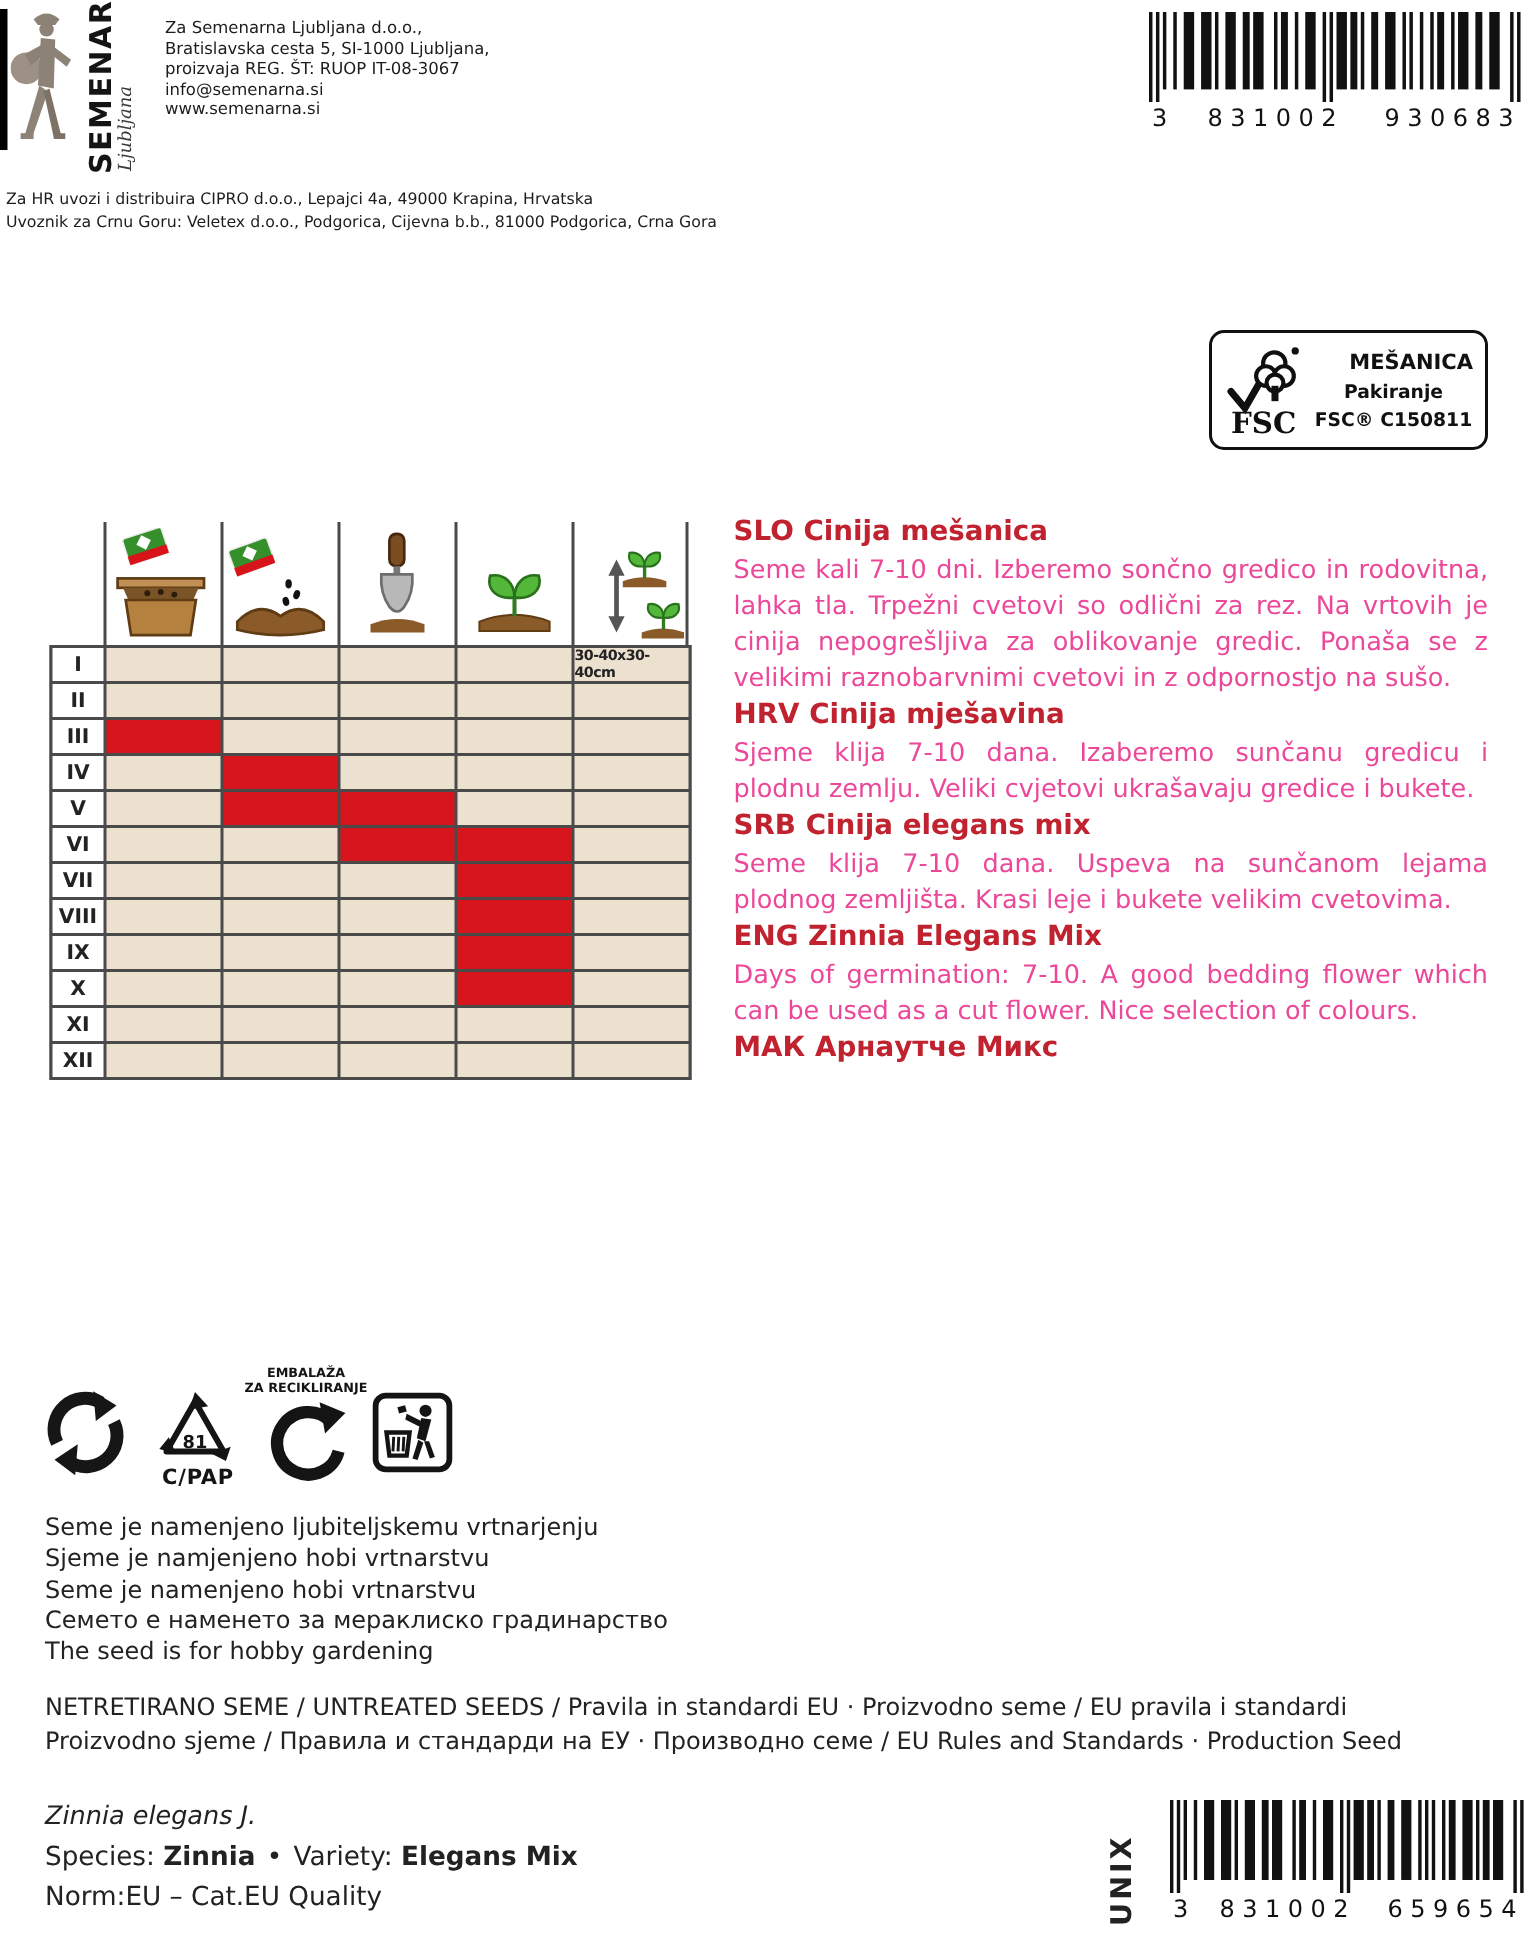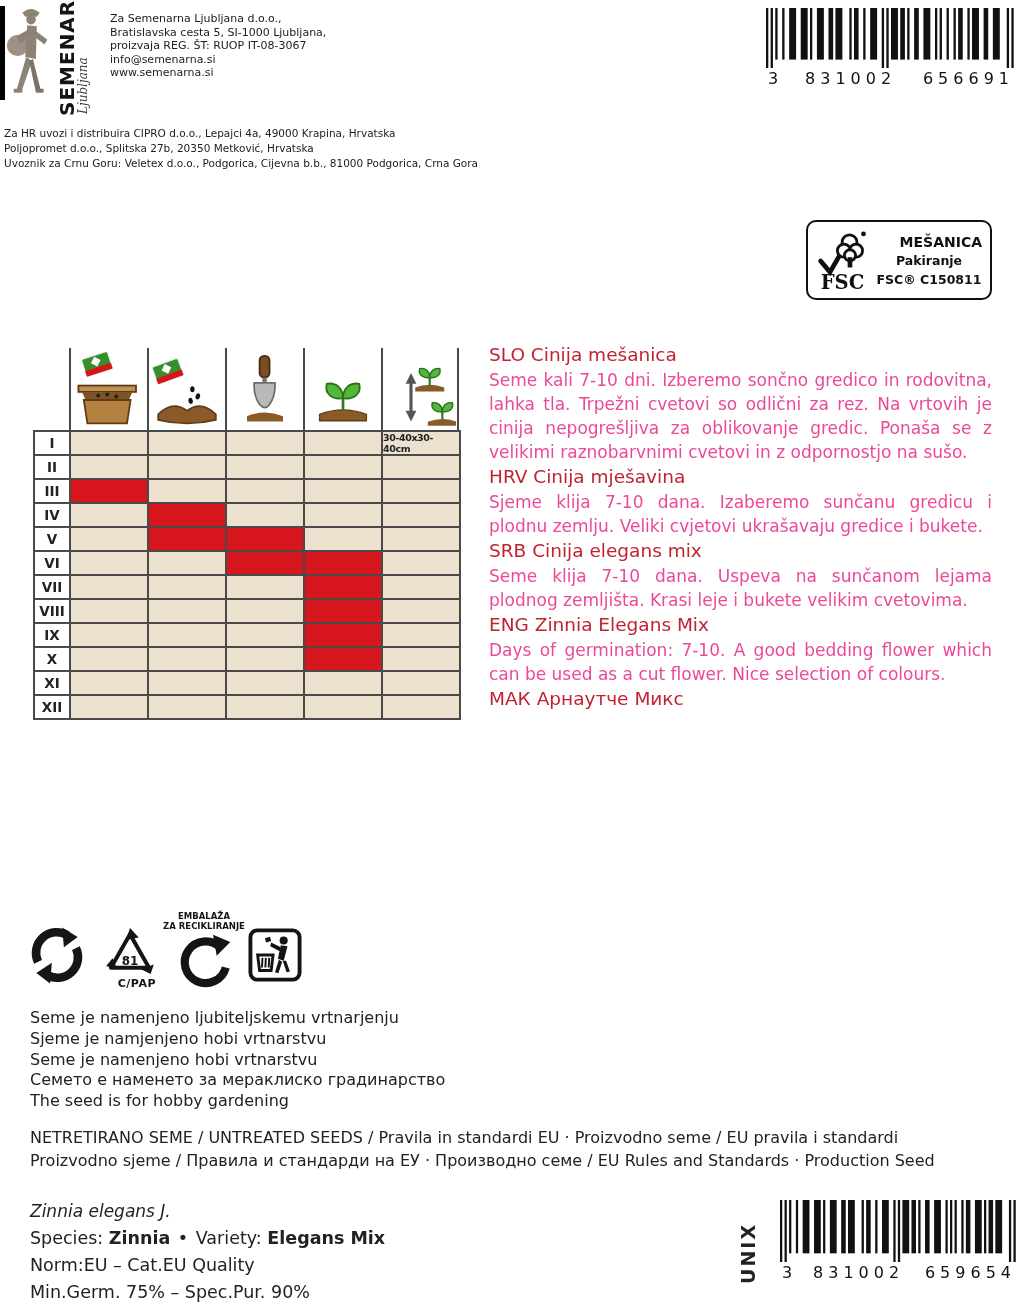--- a/index.html
+++ b/index.html
@@ -41,29 +41,29 @@
   .hcell.hlabel{border:none;}
   .hcell svg{width:72px;height:78px;}
   .cal-body{display:grid;grid-template-columns:34px repeat(5,76px);grid-auto-rows:22px;gap:2px;background:#4a4a4a;border:2px solid #4a4a4a;width:-moz-fit-content;width:fit-content;}
   .cell{background:#ece0cf;}
   .cell.lab{background:#fff;display:flex;align-items:center;justify-content:center;font-weight:bold;font-size:13.5px;color:#222;}
   .cell.bar{background:#d7151d;}
   .cell.space{display:flex;align-items:center;justify-content:center;font-size:9.5px;font-weight:bold;letter-spacing:-0.4px;color:#222;}
 
   
   .descs{position:absolute;left:489px;top:342px;width:503px;}
-  .desc-title{color:#c1222f;font-weight:normal;font-size:18.5px;margin:2px 0 3px 0;}
+  .desc-title{color:#c1222f;font-weight:bold;font-size:18.5px;margin:2px 0 3px 0;}
   .desc-body{font-size:17px;line-height:24px;color:#ec4899;text-align:justify;margin:0 0 2px 0;}
 
   
   .greendot{position:absolute;left:26px;top:924px;width:62px;height:62px;}
   .greendot svg{width:62px;height:62px;}
   .mobius{position:absolute;left:100px;top:928px;width:56px;text-align:right;}
   .mobius svg{width:52px;height:46px;}
-  .cpap{font-weight:bold;font-size:11px;color:#141414;margin-top:-1px;letter-spacing:0.5px;}
+  .cpap{font-weight:bold;font-size:14px;color:#141414;margin-top:-1px;letter-spacing:0.5px;}
   .embalaza{position:absolute;left:158px;top:912px;width:92px;text-align:center;}
   .emb-label{font-size:8.5px;line-height:9.5px;font-weight:bold;color:#141414;}
   .embalaza svg{width:58px;height:58px;margin-top:2px;}
   .tidyman{position:absolute;left:248px;top:928px;width:54px;height:54px;}
   .tidyman svg{width:54px;height:54px;}
 
   .purpose{position:absolute;left:30px;top:1008px;font-size:16px;line-height:20.8px;color:#222;}
   .standards{position:absolute;left:30px;top:1126px;width:962px;font-size:16px;line-height:23px;color:#222;}
 
   .product{position:absolute;left:30px;top:1198px;font-size:17.5px;line-height:27px;color:#222;}
@@ -136,27 +136,26 @@
         <rect x="87" y="0" width="1" height="86" fill="#111"></rect>
         <rect x="89" y="0" width="3" height="86" fill="#111"></rect>
         <rect x="94" y="0" width="2" height="86" fill="#111"></rect>
         <rect x="98" y="0" width="3" height="86" fill="#111"></rect>
         <rect x="104" y="0" width="1" height="100" fill="#111"></rect>
         <rect x="106" y="0" width="1" height="100" fill="#111"></rect>
       </svg>
     <div class="bc-num" id="bc-top-num">
         <span class="lead">3</span>
         <span class="grp">831002</span>
-        <span class="grp">656691</span>
+        <span class="grp">930683</span>
       </div>
   </div>
 
   <div class="addr-left" id="addr-left">
       <div class="line">Za HR uvozi i distribuira CIPRO d.o.o., Lepajci 4a, 49000 Krapina, Hrvatska</div>
-      <div class="line">Poljopromet d.o.o., Splitska 27b, 20350 Metković, Hrvatska</div>
       <div class="line">Uvoznik za Crnu Goru: Veletex d.o.o., Podgorica, Cijevna b.b., 81000 Podgorica, Crna Gora</div>
     </div>
 
   <div class="fsc">
     <svg viewBox="0 0 58 70">
       <path d="M5,36 L15,48 L30,22" fill="none" stroke="#101010" stroke-width="5" stroke-linecap="round"></path>
       <circle cx="36" cy="16" r="8" fill="#fff" stroke="#101010" stroke-width="3"></circle>
       <circle cx="30" cy="25" r="7" fill="#fff" stroke="#101010" stroke-width="3"></circle>
       <circle cx="43" cy="25" r="7" fill="#fff" stroke="#101010" stroke-width="3"></circle>
       <circle cx="36.5" cy="30" r="6" fill="#fff" stroke="#101010" stroke-width="3"></circle>
@@ -386,21 +385,20 @@
   <div class="product">
     <div class="latin">Zinnia elegans J.</div>
     <div>
       <span>Species:</span>
       <b>Zinnia</b>
       <span class="sep">•</span>
       <span>Variety:</span>
       <b>Elegans Mix</b>
     </div>
     <div>Norm:EU – Cat.EU Quality</div>
-    <div>Min.Germ. 75% – Spec.Pur. 90%</div>
   </div>
 
   <div class="unix">UNIX</div>
 
   <div class="bc bc-bottom">
     <svg id="bc-bottom-svg" viewBox="0 0 105 100" preserveAspectRatio="none">
         <rect x="0" y="0" width="1" height="100" fill="#111"></rect>
         <rect x="2" y="0" width="1" height="100" fill="#111"></rect>
         <rect x="4" y="0" width="1" height="86" fill="#111"></rect>
         <rect x="7" y="0" width="1" height="86" fill="#111"></rect>

